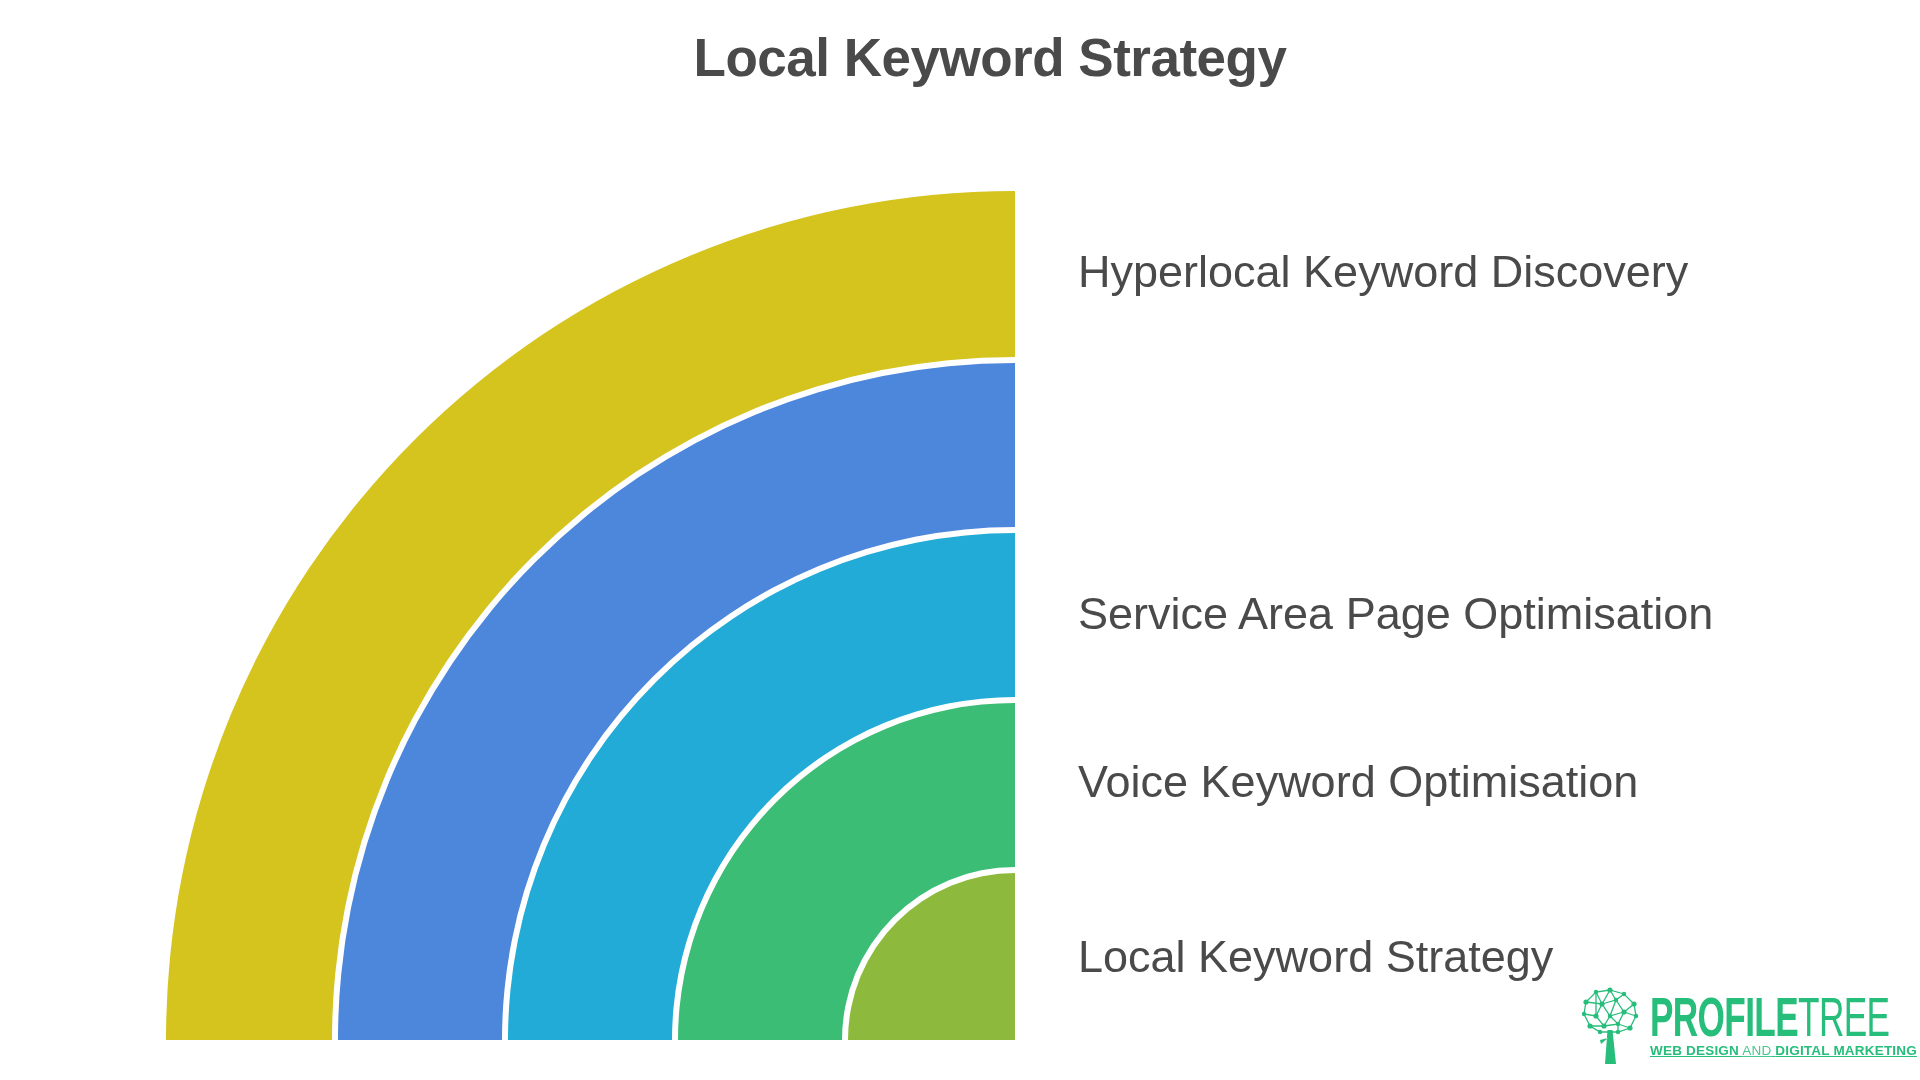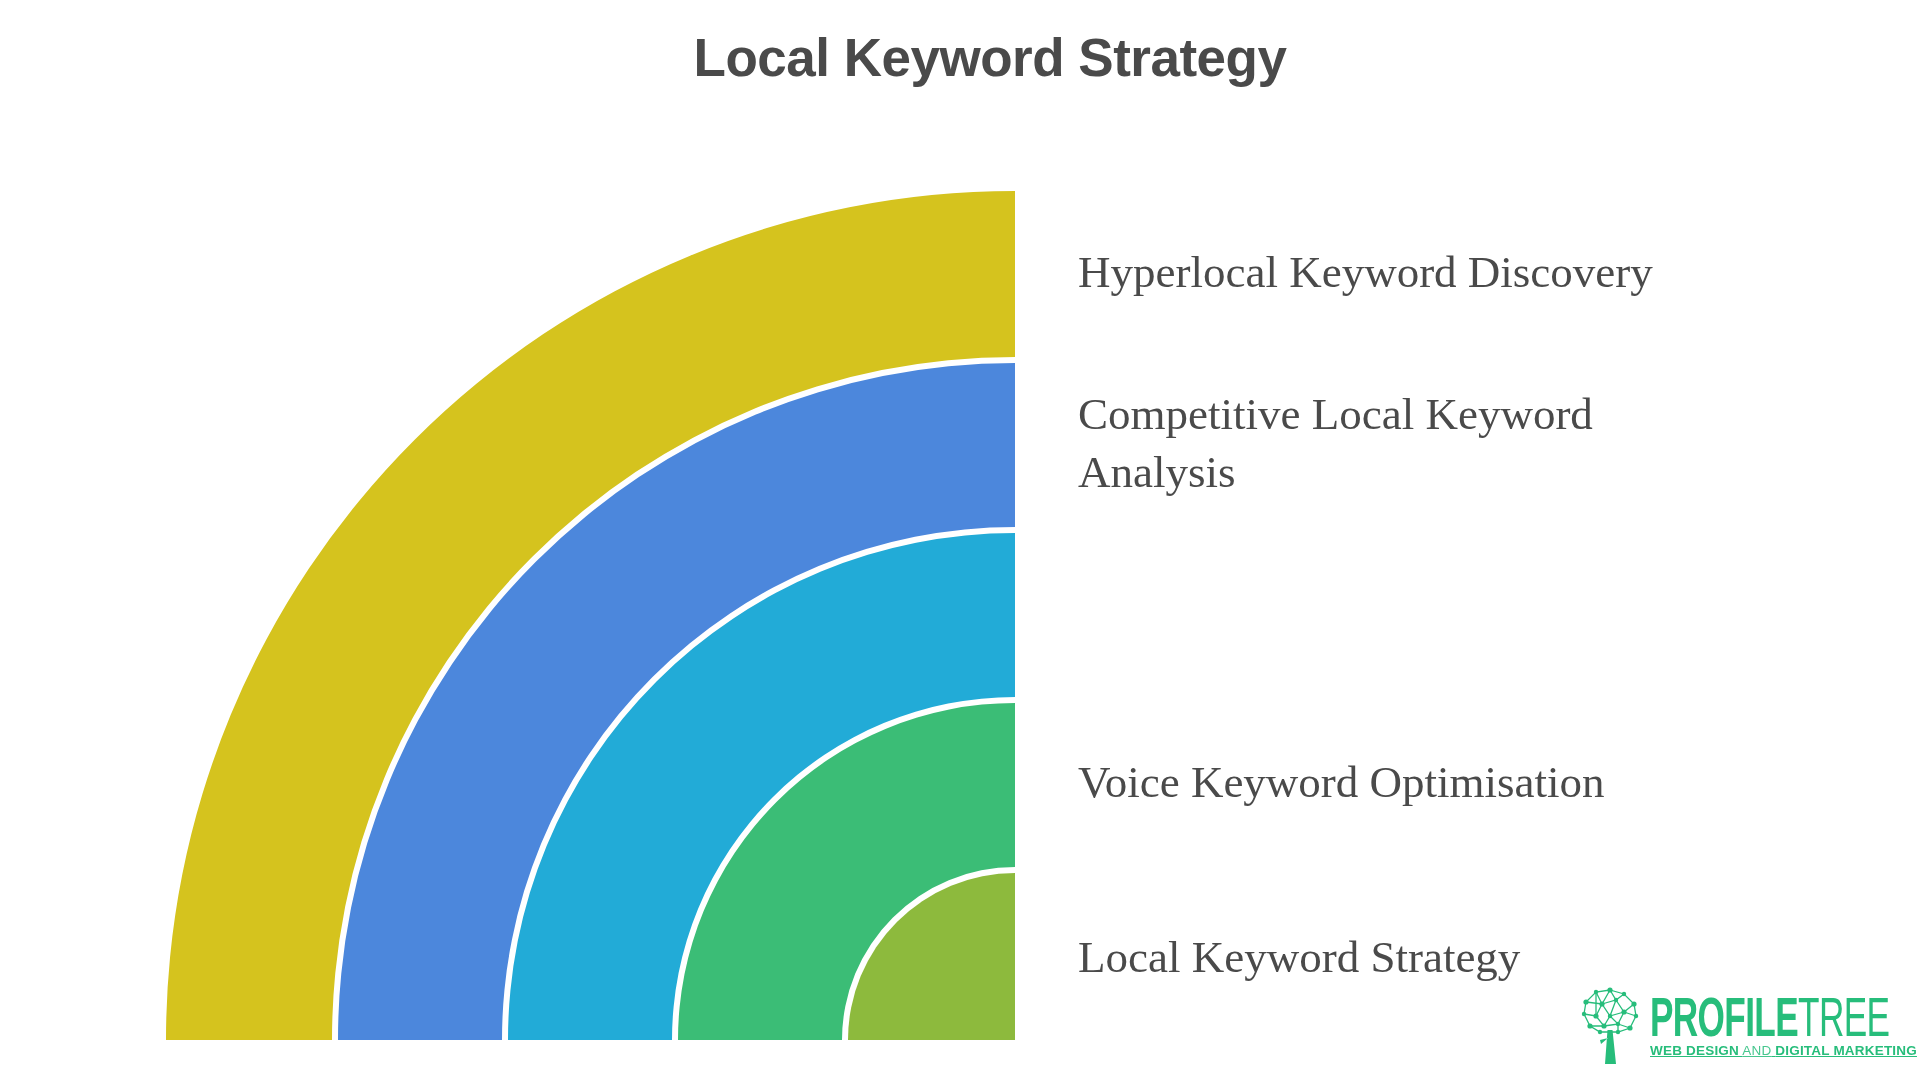--- a/index.html
+++ b/index.html
@@ -19,21 +19,21 @@
     line-height: 60px;
     font-weight: 700;
     color: var(--label-color, #4a4a4a);
     letter-spacing: -0.5px;
   }
   .rings-svg {
     position: absolute;
     top: 0; left: 0;
     width: 1920px; height: 1080px;
   }
-  .labels-layer { position: absolute; top: 0; left: 0; width: 1920px; height: 944px; font-family: Liberation Serif, serif; }
+  .labels-layer { position: absolute; top: 0; left: 0; width: 1920px; height: 944px; }
   .ring-label {
     position: absolute;
     left: 1078px;
     width: 720px;
     font-size: 45px;
     line-height: 58px;
     font-weight: 400;
     color: var(--label-color, #4a4a4a);
     white-space: pre-line;
   }
@@ -82,22 +82,21 @@
 <svg class="rings-svg" viewBox="0 0 1920 1080" id="rings-svg" xmlns="http://www.w3.org/2000/svg">
     <path d="M 166 1040 A 849 849 0 0 1 1015 191 L 1015 357 A 683 683 0 0 0 332 1040 Z" fill="#d5c31e"></path>
     <path d="M 338 1040 A 677 677 0 0 1 1015 363 L 1015 527 A 513 513 0 0 0 502 1040 Z" fill="#4c87dc"></path>
     <path d="M 508 1040 A 507 507 0 0 1 1015 533 L 1015 697 A 343 343 0 0 0 672 1040 Z" fill="#22abd7"></path>
     <path d="M 678 1040 A 337 337 0 0 1 1015 703 L 1015 867 A 173 173 0 0 0 842 1040 Z" fill="#3bbd76"></path>
     <path d="M 848 1040 A 167 167 0 0 1 1015 873 L 1015 1040 Z" fill="#8dba3d"></path>
   </svg>
 
 <div class="labels-layer">
   <div class="ring-label l1">Hyperlocal Keyword Discovery</div>
-  <div class="ring-label l2">Competitive Local Keyword
-Analysis</div>
+  <div class="ring-label l3">Service Area Page Optimisation</div>
   <div class="ring-label l4">Voice Keyword Optimisation</div>
   <div class="ring-label l5">Local Keyword Strategy</div>
 </div>
 
 <div class="logo">
   <svg width="60" height="78" viewBox="0 0 60 78" xmlns="http://www.w3.org/2000/svg">
     <g id="tree-edges" stroke="#27bd7b" stroke-width="1.3" fill="none">
       <polyline points="30,4 44,8 54,18 56,30 50,42 38,46 20,46 10,40 4,28 6,16 16,6 30,4"></polyline>
       <polyline points="30,4 22,18 6,16"></polyline>
       <polyline points="30,4 36,14 44,8"></polyline>

